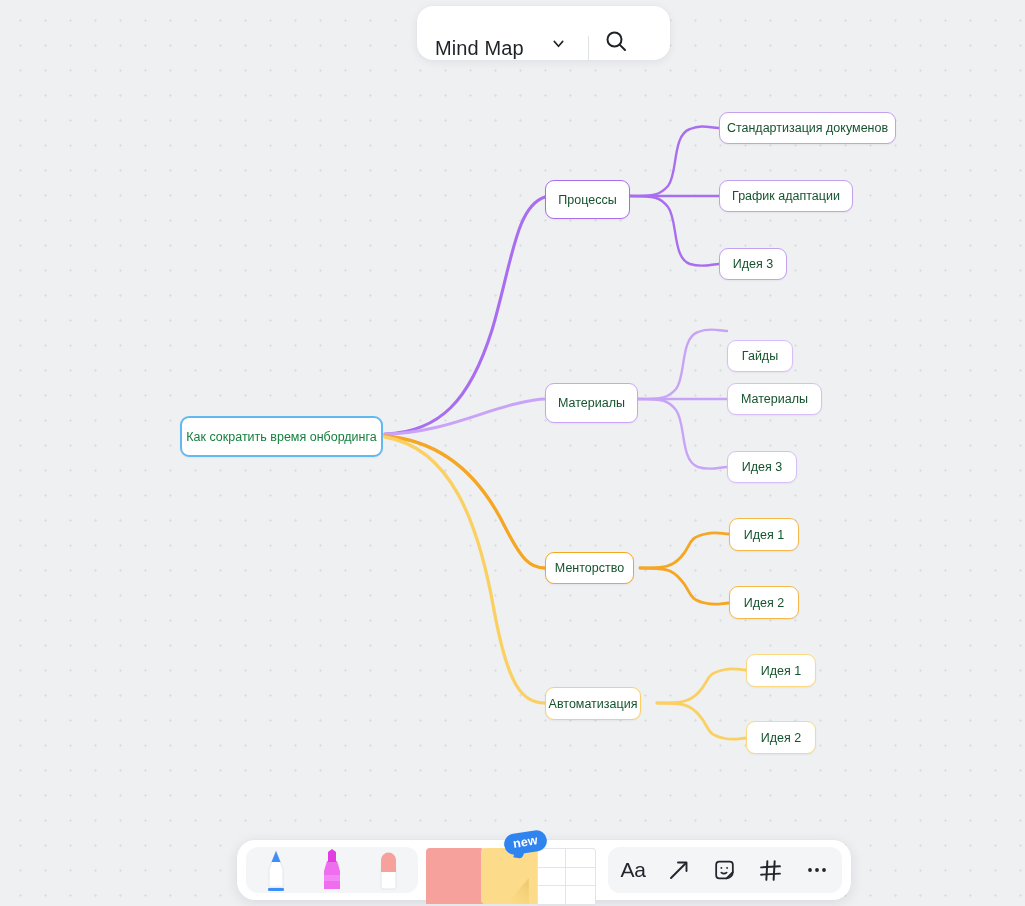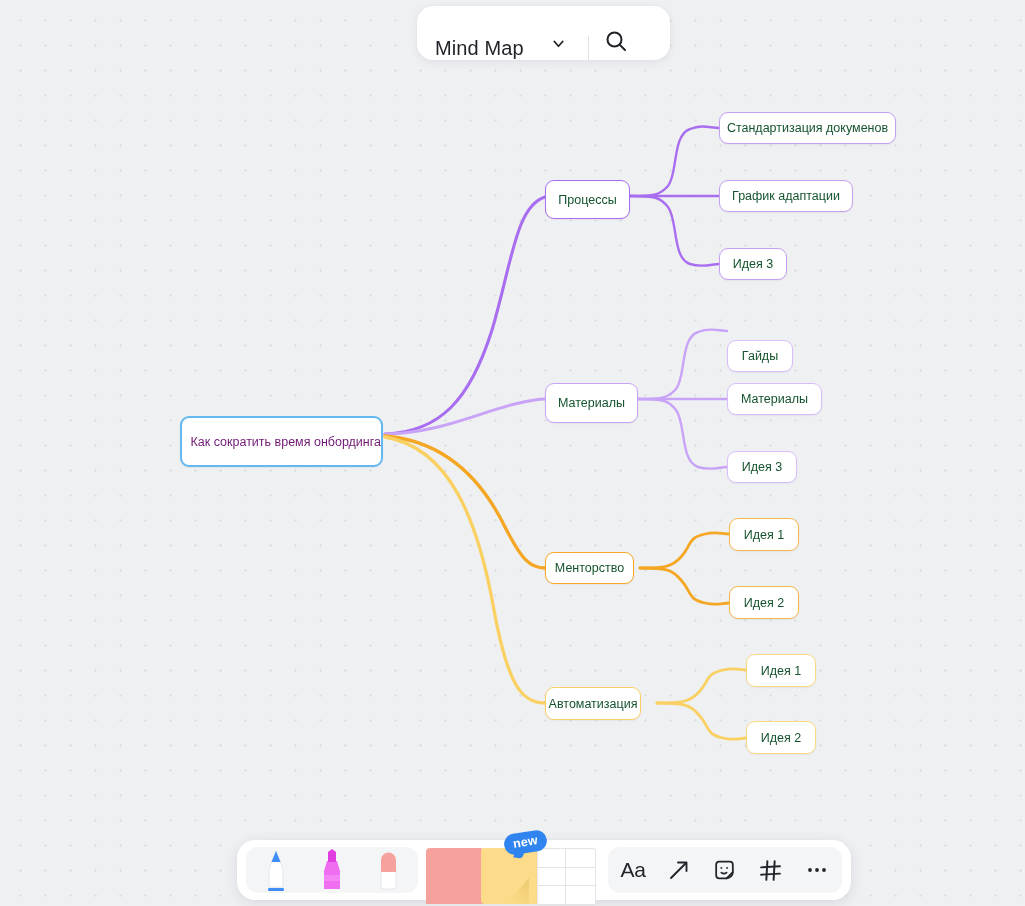--- a/index.html
+++ b/index.html
@@ -74,26 +74,25 @@
     align-items: center;
     justify-content: center;
     white-space: nowrap;
     cursor: pointer;
     box-shadow: 0 1px 2px rgba(20,25,40,.05);
   }
   .node-label { pointer-events: none; }
 
   #root-node {
     left: 180px; top: 416px;
-    width: 203px; height: 51px;
+    width: 203px; height: 41px;
     border: 2px solid #63b8f2;
     border-radius: 9px;
     font-size: 12.5px;
-    color: #701a75;
-    justify-content: flex-end;
+    color: #15803d;
   }
 
   .branch-node {
     font-size: 12.5px;
     color: #14532d;
     border-width: 1.6px;
     border-style: solid;
   }
 
   

